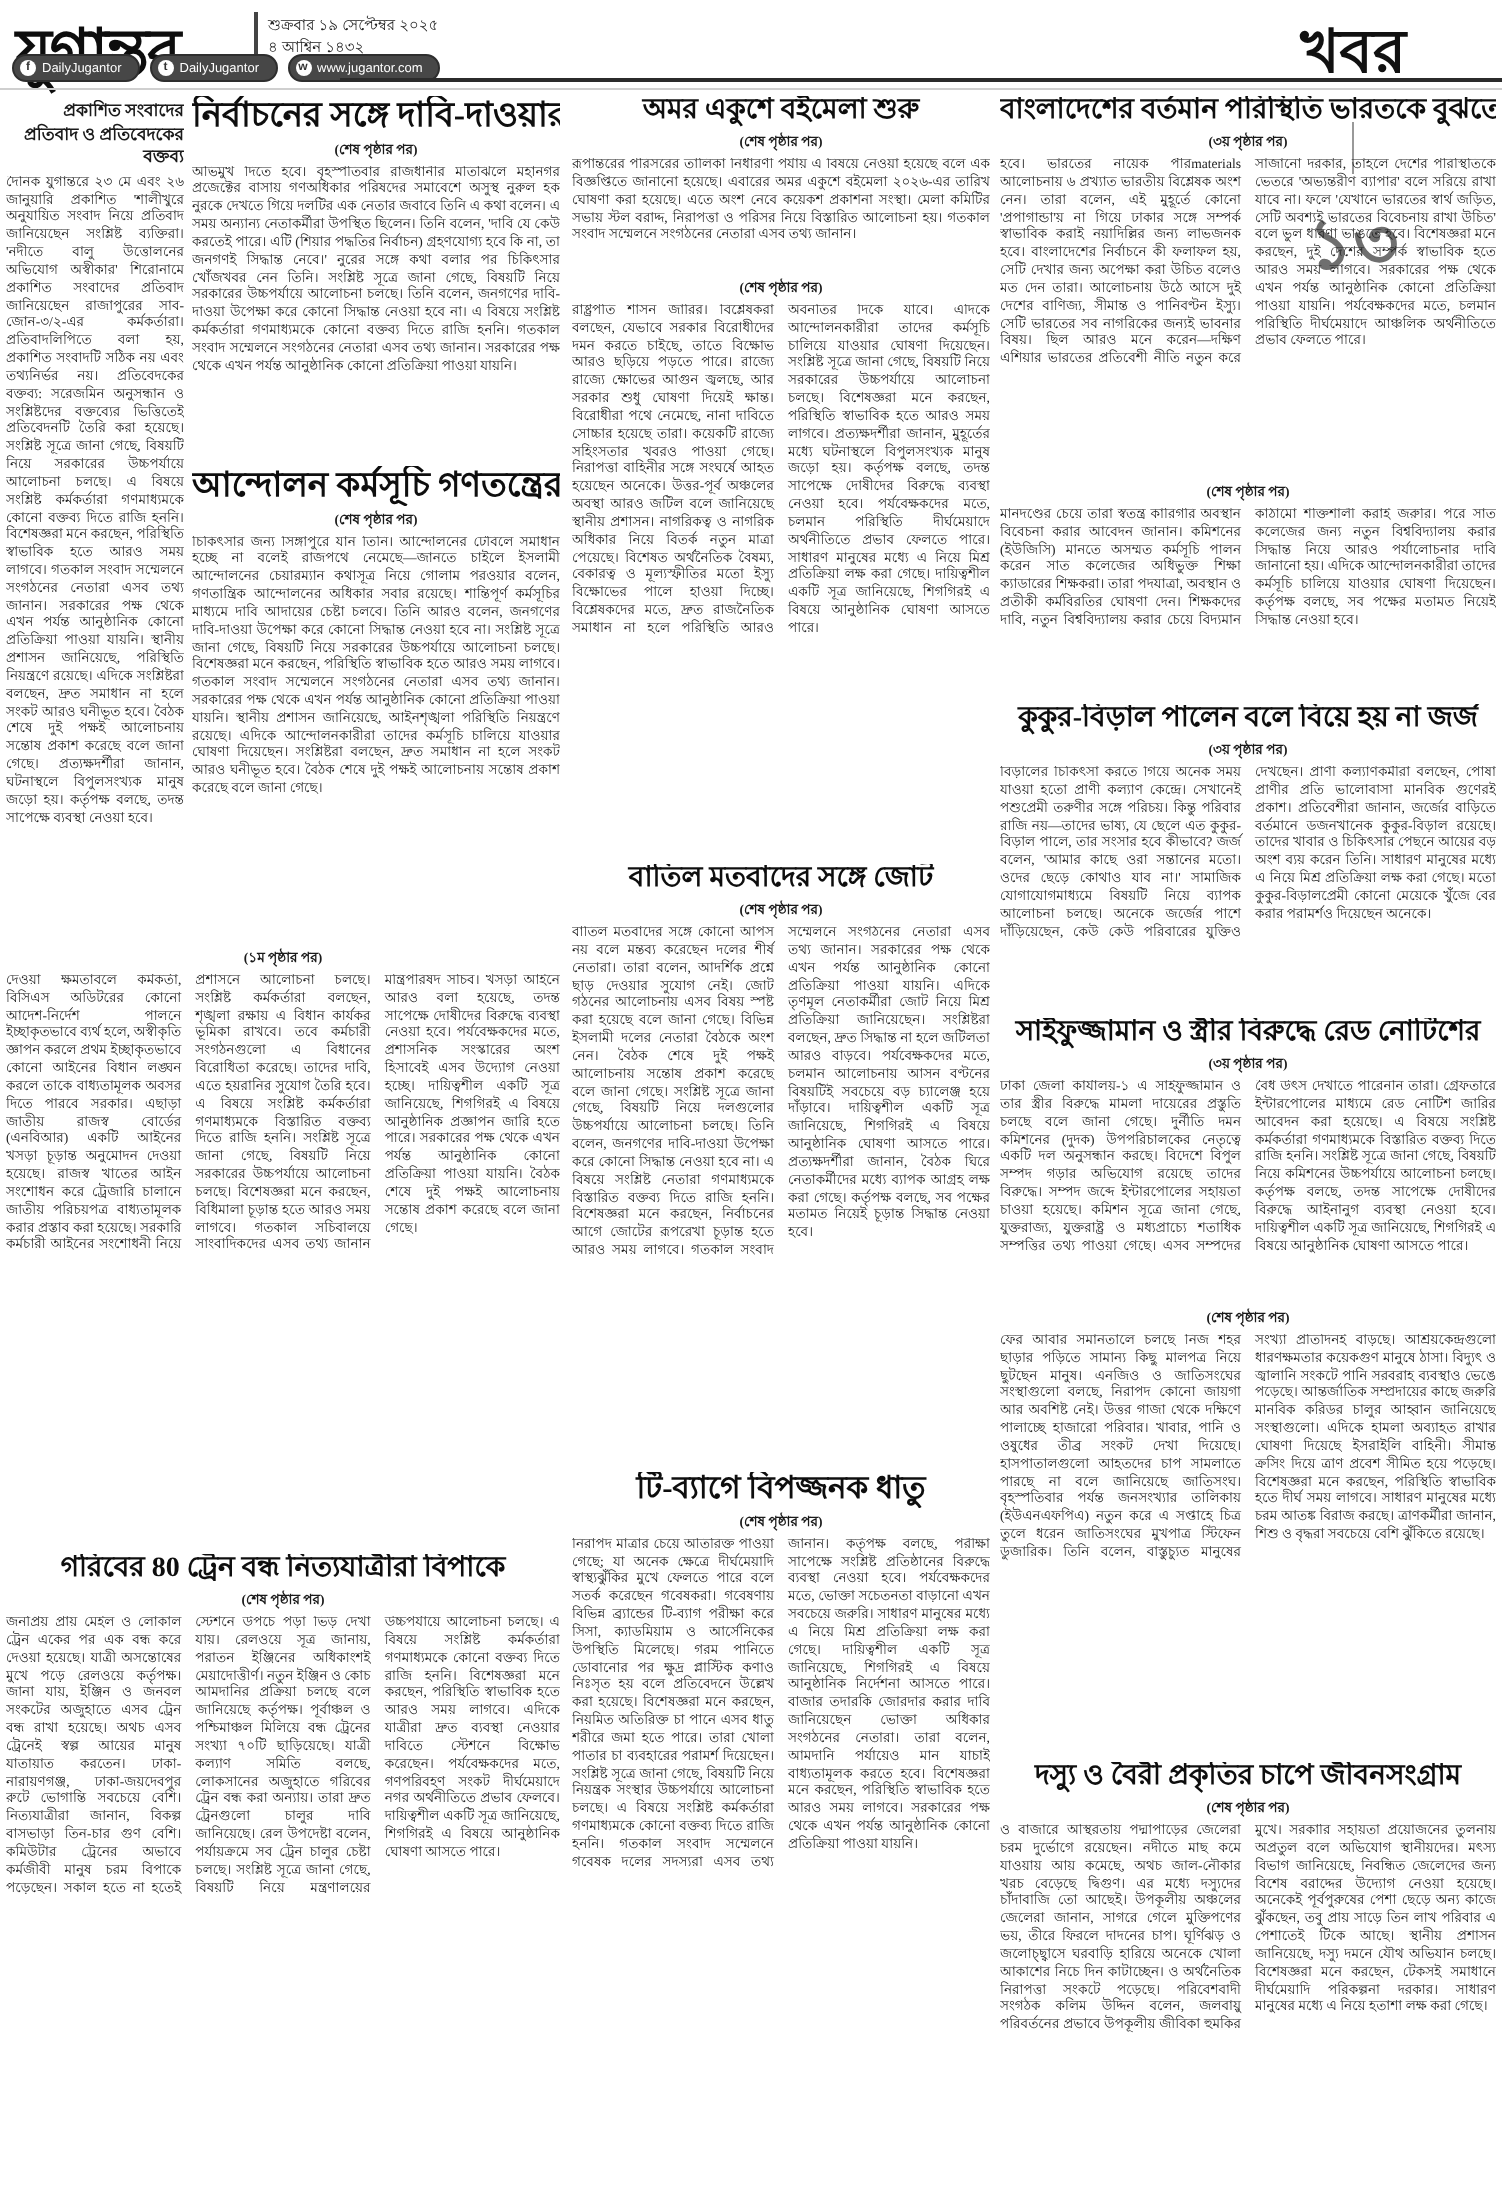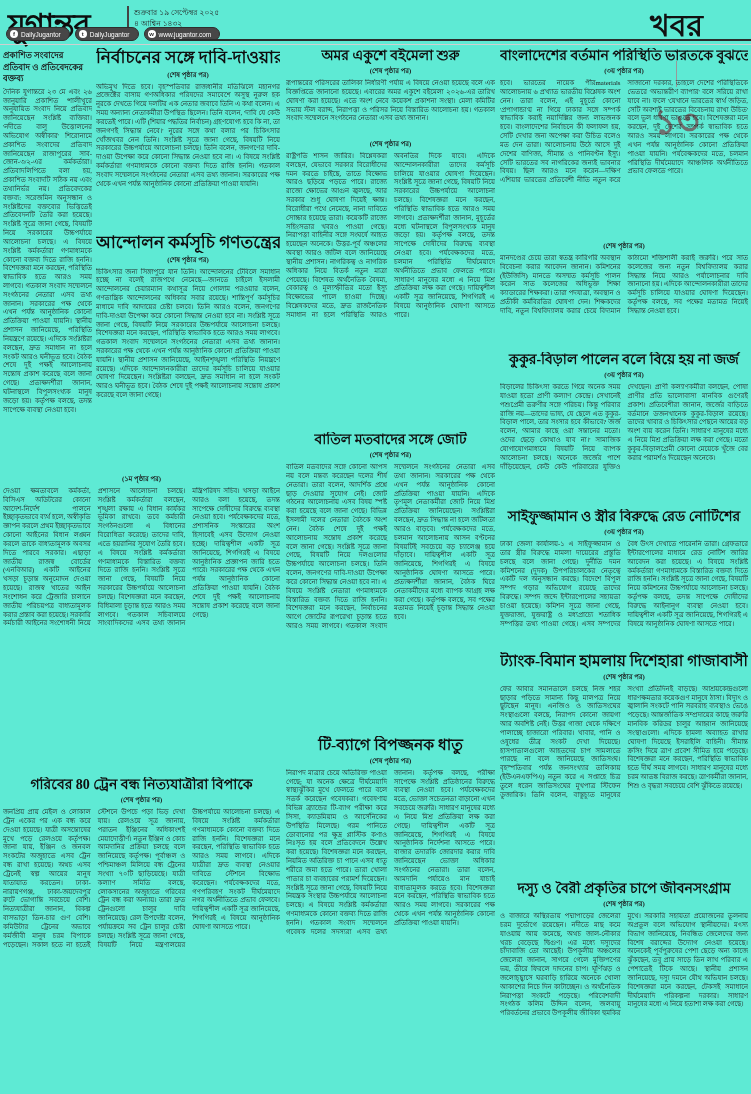--- a/index.html
+++ b/index.html
@@ -1,16 +1,16 @@
 <!DOCTYPE html>
 <html><head>
 <meta charset="utf-8">
 <style>
   html,body{margin:0;padding:0;background:#e8e8e8;}
-  #page{position:relative;width:751px;height:1094px;background:#5eead4;
+  #page{position:relative;width:751px;height:1094px;background:#ffffff;
         font-family:"Liberation Serif","DejaVu Serif",serif;color:#1a1a1a;
         overflow:hidden;margin:0 auto;box-shadow:0 0 4px rgba(0,0,0,.3);}
   
   #masthead{position:absolute;left:0;top:0;width:751px;height:46px;}
   .logo{position:absolute;left:8px;top:2px;font-size:31px;font-weight:800;
         letter-spacing:-1px;color:#0d0d0d;transform:scaleY(1.05);}
   .mast-vr{position:absolute;left:127px;top:6px;width:2px;height:26px;background:#444;}
   .dateblock{position:absolute;left:134px;top:7px;font-size:7.5px;line-height:1.5;color:#222;
              font-family:"Liberation Sans","DejaVu Sans",sans-serif;}
   .socialrow{position:absolute;left:6px;top:27px;display:flex;gap:5px;
@@ -28,21 +28,21 @@
   .mast-rule2{position:absolute;left:0px;top:44px;width:751px;height:1px;background:#cfcfcf;}
   
   .art{position:absolute;display:flex;flex-direction:column;overflow:hidden;}
   .t{margin:0;font-weight:700;text-align:center;color:#0e0e0e;white-space:nowrap;
      overflow:hidden;line-height:1.15;flex:0 0 auto;}
   .t14{font-size:17px;} .t15{font-size:15.5px;} .t16{font-size:14px;}
   .cont{flex:0 0 auto;text-align:center;font-size:6.8px;font-weight:700;margin:1px 0 2px;}
   .bd{flex:1 1 auto;overflow:hidden;font-size:6.8px;line-height:1.3;text-align:justify;
       column-gap:7px;color:#222;}
   .c1{column-count:1;} .c2{column-count:2;} .c3{column-count:3;}
-  .note-hd{flex:0 0 auto;font-size:8.6px;font-weight:700;text-align:left;line-height:1.35;
+  .note-hd{flex:0 0 auto;font-size:8.6px;font-weight:700;text-align:right;line-height:1.35;
            margin-bottom:3px;}
 </style>
 </head>
 <body>
 
 <div id="page">
 
   <div id="masthead">
     <div class="logo">যুগান্তর</div>
     <div class="mast-vr"></div>
@@ -130,21 +130,20 @@
     <div class="bd c2">বিড়ালের চিকিৎসা করতে গিয়ে অনেক সময় যাওয়া হতো প্রাণী কল্যাণ কেন্দ্রে। সেখানেই পশুপ্রেমী তরুণীর সঙ্গে পরিচয়। কিন্তু পরিবার রাজি নয়—তাদের ভাষ্য, যে ছেলে এত কুকুর-বিড়াল পালে, তার সংসার হবে কীভাবে? জর্জ বলেন, 'আমার কাছে ওরা সন্তানের মতো। ওদের ছেড়ে কোথাও যাব না।' সামাজিক যোগাযোগমাধ্যমে বিষয়টি নিয়ে ব্যাপক আলোচনা চলছে। অনেকে জর্জের পাশে দাঁড়িয়েছেন, কেউ কেউ পরিবারের যুক্তিও দেখছেন। প্রাণী কল্যাণকর্মীরা বলছেন, পোষা প্রাণীর প্রতি ভালোবাসা মানবিক গুণেরই প্রকাশ। প্রতিবেশীরা জানান, জর্জের বাড়িতে বর্তমানে ডজনখানেক কুকুর-বিড়াল রয়েছে। তাদের খাবার ও চিকিৎসার পেছনে আয়ের বড় অংশ ব্যয় করেন তিনি। সাধারণ মানুষের মধ্যে এ নিয়ে মিশ্র প্রতিক্রিয়া লক্ষ করা গেছে। মতো কুকুর-বিড়ালপ্রেমী কোনো মেয়েকে খুঁজে বের করার পরামর্শও দিয়েছেন অনেকে।</div>
   </div>
 
   <div class="art" style="left:500px;top:509px;width:248px;height:141px">
     <h2 class="t t16">সাইফুজ্জামান ও স্ত্রীর বিরুদ্ধে রেড নোটিশের</h2>
     <div class="cont">(৩য় পৃষ্ঠার পর)</div>
     <div class="bd c2">ঢাকা জেলা কার্যালয়-১ এ সাইফুজ্জামান ও তার স্ত্রীর বিরুদ্ধে মামলা দায়েরের প্রস্তুতি চলছে বলে জানা গেছে। দুর্নীতি দমন কমিশনের (দুদক) উপপরিচালকের নেতৃত্বে একটি দল অনুসন্ধান করছে। বিদেশে বিপুল সম্পদ গড়ার অভিযোগ রয়েছে তাদের বিরুদ্ধে। সম্পদ জব্দে ইন্টারপোলের সহায়তা চাওয়া হয়েছে। কমিশন সূত্রে জানা গেছে, যুক্তরাজ্য, যুক্তরাষ্ট্র ও মধ্যপ্রাচ্যে শতাধিক সম্পত্তির তথ্য পাওয়া গেছে। এসব সম্পদের বৈধ উৎস দেখাতে পারেননি তারা। গ্রেফতারে ইন্টারপোলের মাধ্যমে রেড নোটিশ জারির আবেদন করা হয়েছে। এ বিষয়ে সংশ্লিষ্ট কর্মকর্তারা গণমাধ্যমকে বিস্তারিত বক্তব্য দিতে রাজি হননি। সংশ্লিষ্ট সূত্রে জানা গেছে, বিষয়টি নিয়ে কমিশনের উচ্চপর্যায়ে আলোচনা চলছে। কর্তৃপক্ষ বলছে, তদন্ত সাপেক্ষে দোষীদের বিরুদ্ধে আইনানুগ ব্যবস্থা নেওয়া হবে। দায়িত্বশীল একটি সূত্র জানিয়েছে, শিগগিরই এ বিষয়ে আনুষ্ঠানিক ঘোষণা আসতে পারে।</div>
   </div>
 
   <div class="art" style="left:500px;top:652px;width:248px;height:227px">
-    <h2 class="t t15">ট্যাংক-বিমান হামলায় দিশেহারা গাজাবাসী</h2>
     <div class="cont">(শেষ পৃষ্ঠার পর)</div>
     <div class="bd c2">ফের আবার সমানতালে চলছে নিজ শহর ছাড়ার পড়িতে সামান্য কিছু মালপত্র নিয়ে ছুটছেন মানুষ। এনজিও ও জাতিসংঘের সংস্থাগুলো বলছে, নিরাপদ কোনো জায়গা আর অবশিষ্ট নেই। উত্তর গাজা থেকে দক্ষিণে পালাচ্ছে হাজারো পরিবার। খাবার, পানি ও ওষুধের তীব্র সংকট দেখা দিয়েছে। হাসপাতালগুলো আহতদের চাপ সামলাতে পারছে না বলে জানিয়েছে জাতিসংঘ। বৃহস্পতিবার পর্যন্ত জনসংখ্যার তালিকায় (ইউএনএফপিএ) নতুন করে এ সপ্তাহে চিত্র তুলে ধরেন জাতিসংঘের মুখপাত্র স্টিফেন ডুজারিক। তিনি বলেন, বাস্তুচ্যুত মানুষের সংখ্যা প্রতিদিনই বাড়ছে। আশ্রয়কেন্দ্রগুলো ধারণক্ষমতার কয়েকগুণ মানুষে ঠাসা। বিদ্যুৎ ও জ্বালানি সংকটে পানি সরবরাহ ব্যবস্থাও ভেঙে পড়েছে। আন্তর্জাতিক সম্প্রদায়ের কাছে জরুরি মানবিক করিডর চালুর আহ্বান জানিয়েছে সংস্থাগুলো। এদিকে হামলা অব্যাহত রাখার ঘোষণা দিয়েছে ইসরাইলি বাহিনী। সীমান্ত ক্রসিং দিয়ে ত্রাণ প্রবেশ সীমিত হয়ে পড়েছে। বিশেষজ্ঞরা মনে করছেন, পরিস্থিতি স্বাভাবিক হতে দীর্ঘ সময় লাগবে। সাধারণ মানুষের মধ্যে চরম আতঙ্ক বিরাজ করছে। ত্রাণকর্মীরা জানান, শিশু ও বৃদ্ধরা সবচেয়ে বেশি ঝুঁকিতে রয়েছে।</div>
   </div>
 
   <div class="art" style="left:500px;top:881px;width:248px;height:209px">
     <h2 class="t t16">দস্যু ও বৈরী প্রকৃতির চাপে জীবনসংগ্রাম</h2>
     <div class="cont">(শেষ পৃষ্ঠার পর)</div>
     <div class="bd c2">ও বাজারে অস্থিরতায় পদ্মাপাড়ের জেলেরা চরম দুর্ভোগে রয়েছেন। নদীতে মাছ কমে যাওয়ায় আয় কমেছে, অথচ জাল-নৌকার খরচ বেড়েছে দ্বিগুণ। এর মধ্যে দস্যুদের চাঁদাবাজি তো আছেই। উপকূলীয় অঞ্চলের জেলেরা জানান, সাগরে গেলে মুক্তিপণের ভয়, তীরে ফিরলে দাদনের চাপ। ঘূর্ণিঝড় ও জলোচ্ছ্বাসে ঘরবাড়ি হারিয়ে অনেকে খোলা আকাশের নিচে দিন কাটাচ্ছেন। ও অর্থনৈতিক নিরাপত্তা সংকটে পড়েছে। পরিবেশবাদী সংগঠক কলিম উদ্দিন বলেন, জলবায়ু পরিবর্তনের প্রভাবে উপকূলীয় জীবিকা হুমকির মুখে। সরকারি সহায়তা প্রয়োজনের তুলনায় অপ্রতুল বলে অভিযোগ স্থানীয়দের। মৎস্য বিভাগ জানিয়েছে, নিবন্ধিত জেলেদের জন্য বিশেষ বরাদ্দের উদ্যোগ নেওয়া হয়েছে। অনেকেই পূর্বপুরুষের পেশা ছেড়ে অন্য কাজে ঝুঁকছেন, তবু প্রায় সাড়ে তিন লাখ পরিবার এ পেশাতেই টিকে আছে। স্থানীয় প্রশাসন জানিয়েছে, দস্যু দমনে যৌথ অভিযান চলছে। বিশেষজ্ঞরা মনে করছেন, টেকসই সমাধানে দীর্ঘমেয়াদি পরিকল্পনা দরকার। সাধারণ মানুষের মধ্যে এ নিয়ে হতাশা লক্ষ করা গেছে।</div>
   </div>
 

